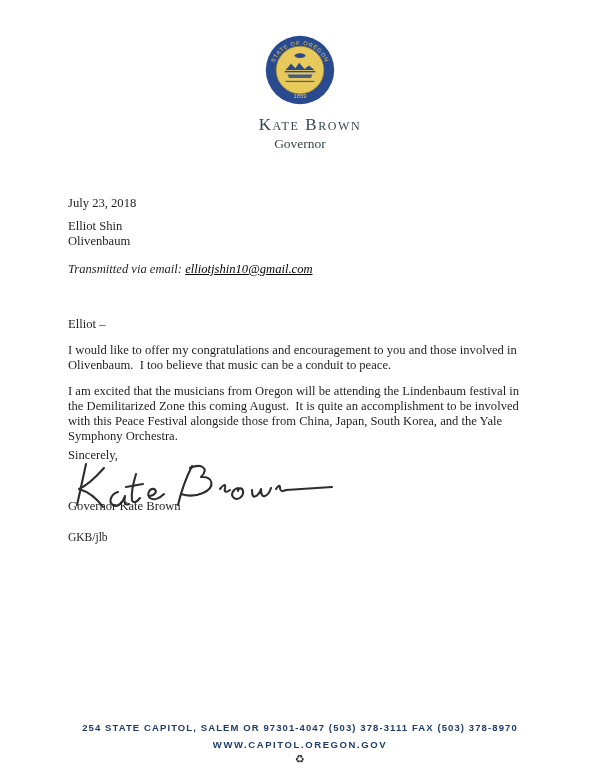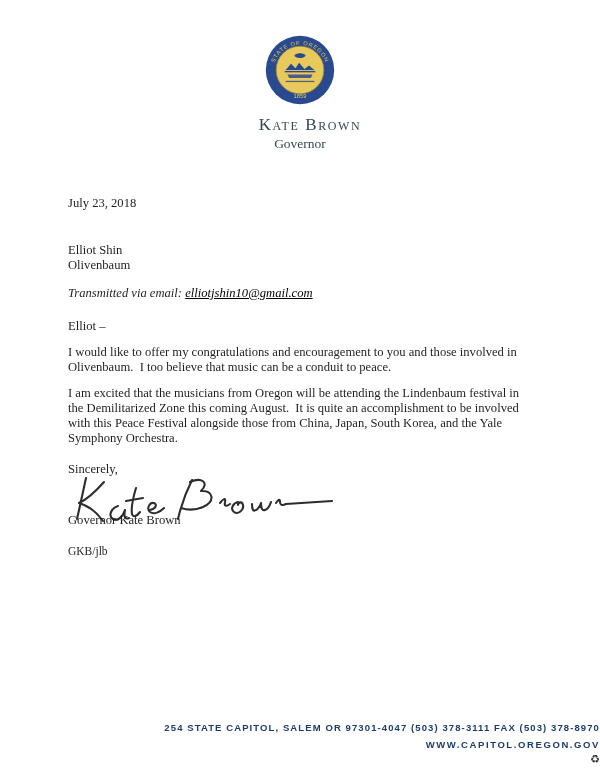--- a/index.html
+++ b/index.html
@@ -26,48 +26,48 @@
     font-size:13.5px;
     color:#37474f;
     margin-top:1px;
   }
   
   .body-block{
     margin:44px 70px 0 68px;
     font-size:12.6px;
     line-height:15px;
   }
-  .date{ margin-bottom:32px; }
+  .date{ margin-bottom:8px; }
   .recipient div{ line-height:14.5px; }
   .transmittal{
     margin-top:14px;
     font-style:italic;
   }
   .transmittal .email{
     text-decoration:underline;
     color:#000000;
     cursor:pointer;
   }
-  .salutation{ margin-top:18px;font-family:Liberation Serif, serif; }
+  .salutation{ margin-top:40px;font-family:Liberation Serif, serif; }
   .para{
     margin:11px 0 0 0;
     white-space:pre-wrap;
   }
-  .closing{ margin-top:16px; }
+  .closing{ margin-top:4px; }
   .signature{
     margin:-4px 0 0 2px;
     height:48px;
   }
   .signer{ margin-top:-8px; }
   .reference{ margin-top:16px; font-size:11.5px; }
   
   .footer{
     position:absolute;
     left:0; right:0; bottom:10px;
-    text-align:right;
+    text-align:center;
     font-family:"Liberation Sans", sans-serif;
     color:#1d3c6b;
   }
   .footer .addr{
     font-size:9.5px;
     font-weight:bold;
     letter-spacing:1.1px;
   }
   .footer .site{
     font-size:9.5px;

